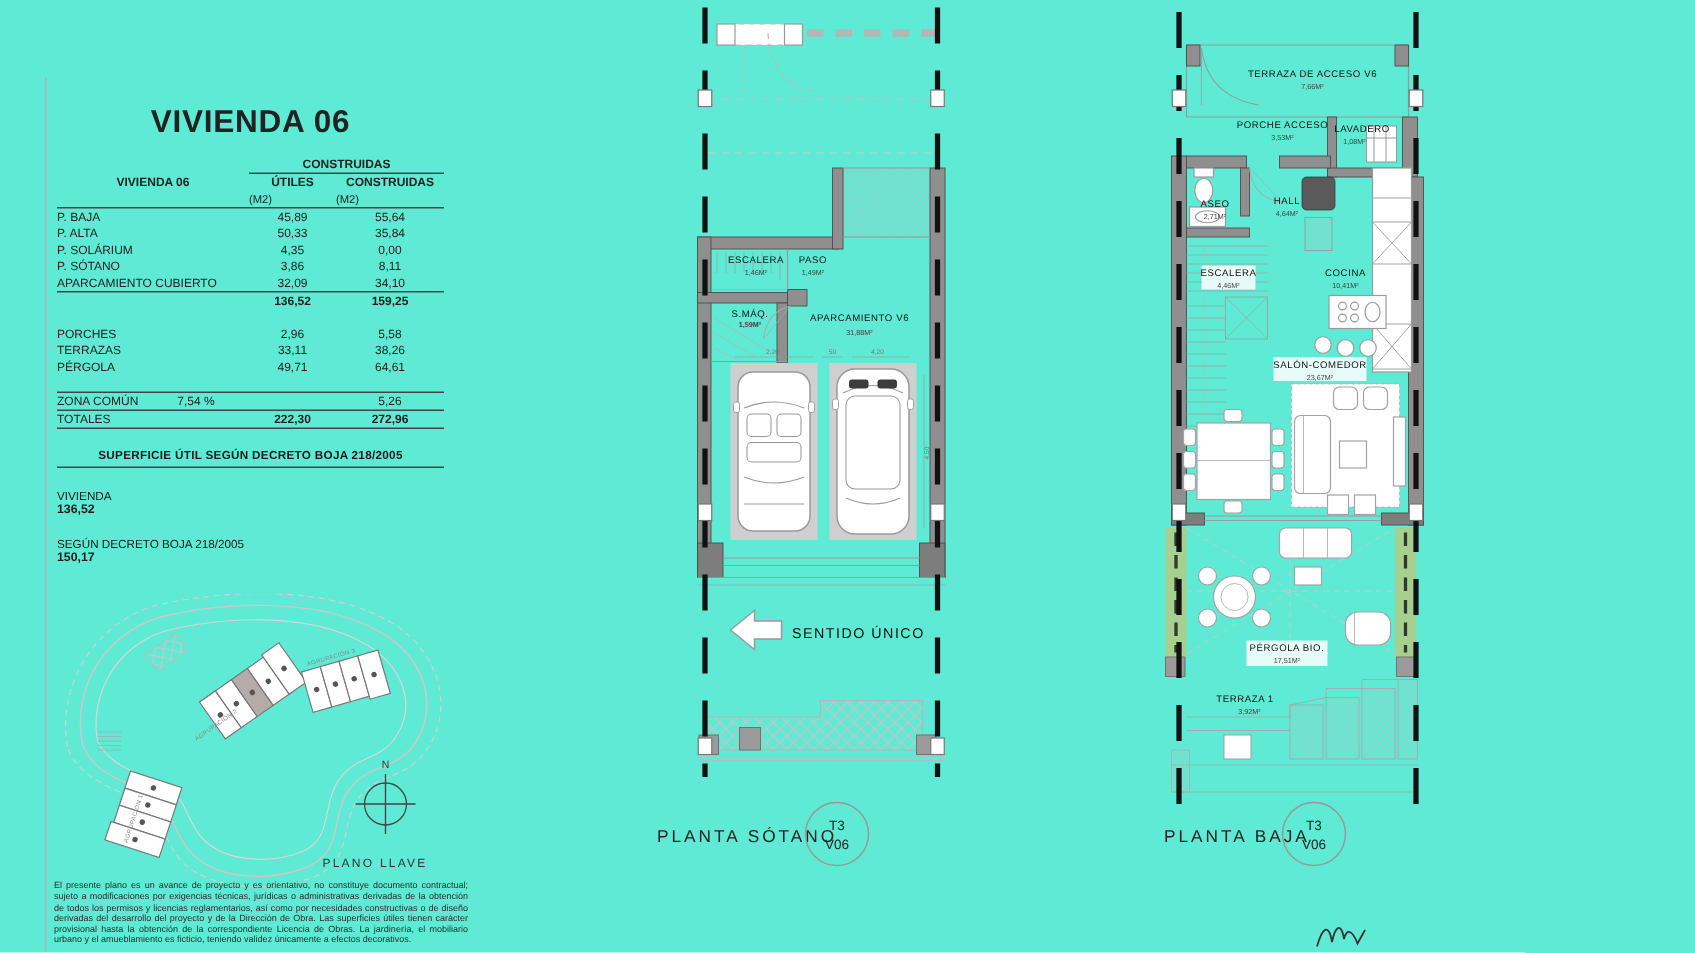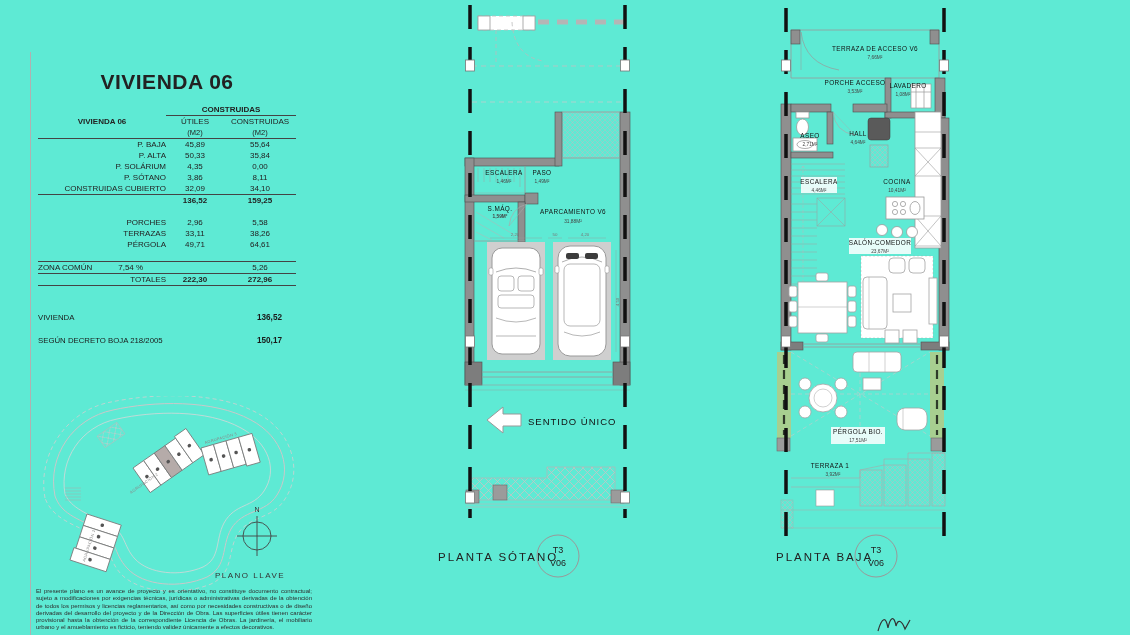--- a/index.html
+++ b/index.html
@@ -6,35 +6,35 @@
   #page{position:relative;width:1130px;height:635px;background:#5eead4;overflow:hidden;
         font-family:"Liberation Sans", sans-serif;color:#1a1a1a;}
   .abs{position:absolute;}
   
   #page-border{position:absolute;left:30px;top:52px;width:1px;height:583px;background:#b0b0b0;}
   #title{position:absolute;left:38px;top:70px;width:258px;text-align:center;
          font-size:21px;font-weight:bold;letter-spacing:.5px;color:#222;}
   table.areas{position:absolute;left:38px;top:104px;width:258px;border-collapse:collapse;
               font-size:8px;color:#222;}
   table.areas td{padding:0;height:11px;vertical-align:middle;}
-  td.lab{width:128px;text-align:right;}
+  td.lab{width:128px;text-align:left;}
   td.val{width:58px;text-align:center;}
   td.val2{width:72px;text-align:center;}
   .b{font-weight:bold;}
   .rt{border-top:1px solid #444;}
   .rb{border-bottom:1px solid #444;}
   .grp{border-bottom:1px solid #444;text-align:center;font-weight:bold;}
-  .ctr{text-align:center;font-weight:normal;}
-  .unit{text-align:center;font-size:7.5px;}
+  .ctr{text-align:center;font-weight:bold;}
+  .unit{text-align:left;font-size:7.5px;}
   .sp td{height:7px;}
   .zc{display:flex;justify-content:flex-start;gap:26px;}
   #decreto{position:absolute;left:38px;top:299px;width:258px;font-size:7.8px;}
   #decreto .hd{font-weight:bold;text-align:center;border-bottom:1px solid #444;
                padding-bottom:3px;letter-spacing:.2px;}
-  #decreto .row{display:flex;justify-content:space-between;margin-top:14px;}
+  #decreto .row{display:flex;justify-content:space-between;margin-top:14px;flex-direction:column;}
   #decreto .row .v{font-weight:bold;font-size:8.2px;padding-right:14px;}
   #disclaimer{position:absolute;left:36px;top:588px;width:276px;font-size:6px;
               line-height:7.3px;text-align:justify;color:#2d2d2d;}
   
   text{font-family:"Liberation Sans", sans-serif;}
   .rn{font-size:6.4px;fill:#111;letter-spacing:.4px;text-anchor:middle;}
   .ra{font-size:4.8px;fill:#444;text-anchor:middle;}
   .dim{font-size:4.4px;fill:#777;text-anchor:middle;}
   .cap{font-size:11.5px;fill:#222;letter-spacing:2px;}
   .badge{font-size:9px;fill:#222;text-anchor:middle;}
@@ -80,21 +80,21 @@
       <td class="lab">P. SOLÁRIUM</td>
       <td class="val">4,35</td>
       <td class="val2">0,00</td>
     </tr>
     <tr>
       <td class="lab">P. SÓTANO</td>
       <td class="val">3,86</td>
       <td class="val2">8,11</td>
     </tr>
     <tr>
-      <td class="lab">CONSTRUIDAS CUBIERTO</td>
+      <td class="lab">APARCAMIENTO CUBIERTO</td>
       <td class="val">32,09</td>
       <td class="val2">34,10</td>
     </tr>
     <tr>
       <td class="lab rt"></td>
       <td class="val rt b">136,52</td>
       <td class="val2 rt b">159,25</td>
     </tr>
     <tr class="sp">
           <td colspan="3"></td>
@@ -129,20 +129,21 @@
     </tr>
     <tr>
       <td class="lab rb">TOTALES</td>
       <td class="val rb b">222,30</td>
       <td class="val2 rb b">272,96</td>
     </tr>
   </tbody>
     </table>
 
   <div id="decreto">
+    <div class="hd">SUPERFICIE ÚTIL SEGÚN DECRETO BOJA 218/2005</div>
     <div class="row">
       <span>VIVIENDA</span>
       <span class="v">136,52</span>
     </div>
     <div class="row">
       <span>SEGÚN DECRETO BOJA 218/2005</span>
       <span class="v">150,17</span>
     </div>
   </div>
 

